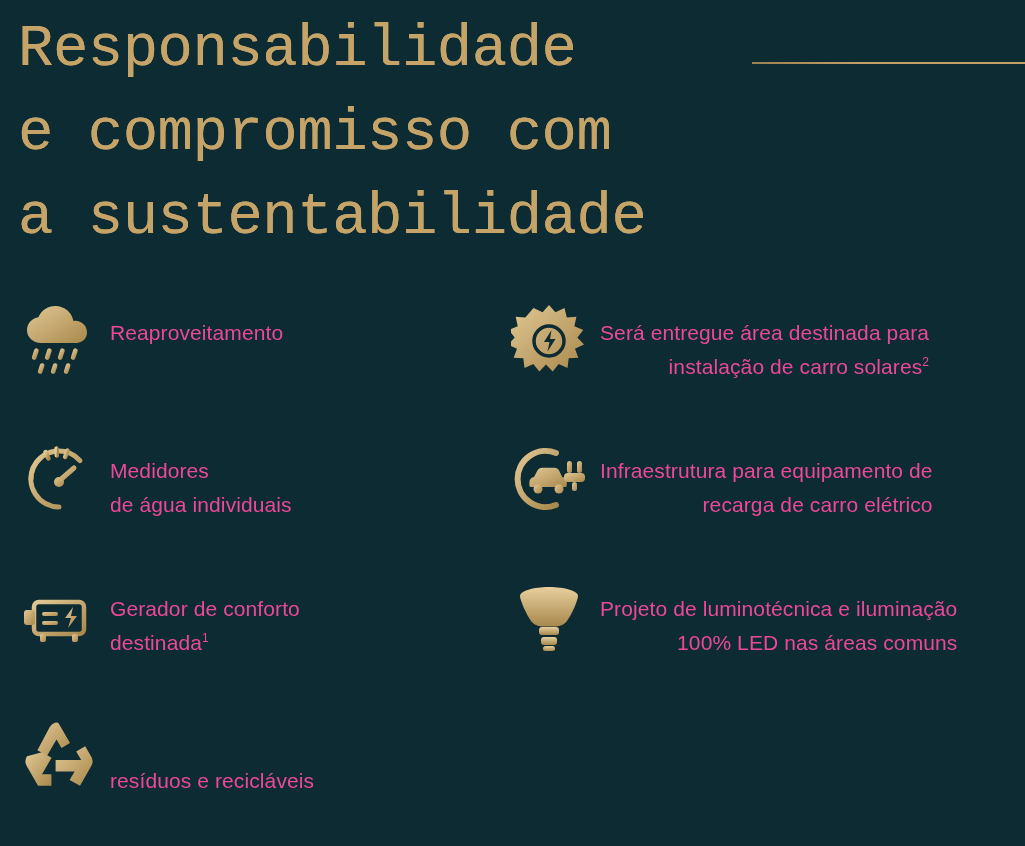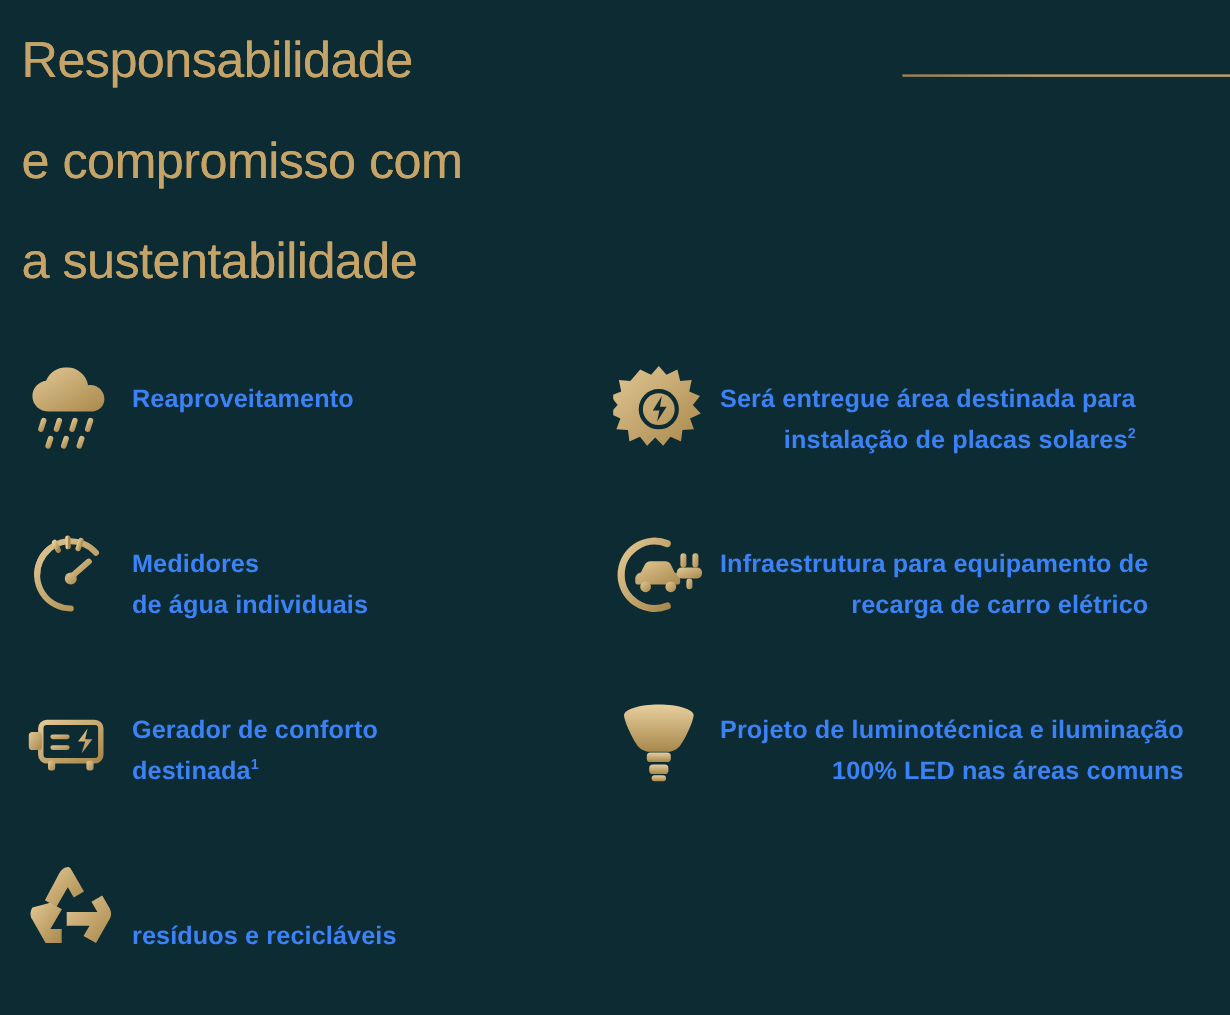--- a/index.html
+++ b/index.html
@@ -17,23 +17,23 @@
   }
 
   
   #heading {
     position: absolute;
     left: 18px;
     top: 8px;
     width: 840px;
   }
   #heading .line {
-    font-family: Liberation Sans, sans-serif;
+    font-family: Liberation Mono, monospace;
     font-weight: 400;
-    font-size: 42px;
+    font-size: 59px;
     line-height: 84px;
     letter-spacing: -0.5px;
     color: #c9a86a;
     white-space: nowrap;
   }
   
   #heading .line {
     background: linear-gradient(180deg, #d8bc86 0%, #c3a165 55%, #b59255 100%);
     -webkit-background-clip: text;
     background-clip: text;
@@ -78,23 +78,22 @@
     align-items: center;
     justify-content: center;
     margin-right: 10px;
   }
   .item .icon svg { display: block; }
   .item .label {
     padding-top: 16px;
     font-family: "Liberation Sans", sans-serif;
     font-size: 21px;
     line-height: 34px;
-    color: #3b82f6;
+    color: #ec4899;
     letter-spacing: 0.1px;
-    font-weight: bold;
   }
   .label sup {
     font-size: 12px;
     vertical-align: super;
     line-height: 0;
   }
 </style>
 </head>
 <body>
 
@@ -224,21 +223,21 @@
                   <stop offset="1" stop-color="#a8884c"></stop>
               </linearGradient>
             </defs>
             <path fill="url(#g5)" d="M38 2l6.4 7.2L53.5 5l2.3 9.4 9.6-.7-2 9.5 8.9 3.7-5.9 7.6 6.6 7L64 45.8l3.3 9-9.6.5-1.2 9.6-8.8-4-6 7.6-6.7-7-6.7 7-6-7.6-8.8 4-1.2-9.6-9.6-.5 3.3-9-8.9-4.3 6.6-7-5.9-7.6 8.9-3.7-2-9.5 9.6.7L22.5 5l9.1 4.2L38 2z"></path>
             <circle cx="38" cy="38" r="15" fill="none" stroke="#0d2b33" stroke-width="3.5"></circle>
             <path d="M40.5 27l-7.5 12h5.5l-2 9.5 8-12.5h-5.5z" fill="#0d2b33"></path>
           </svg>
         </span>
         <span class="label">
           <span>Será entregue área destinada para</span><br>
-          <span>instalação de placas solares</span><sup>2</sup>
+          <span>instalação de carro solares</span><sup>2</sup>
         </span>
       </div>
 
       <div class="item">
         <span class="icon">
           <svg width="80" height="72" viewBox="0 0 80 72">
             <defs>
               <linearGradient id="g6" x1="0" y1="0" x2="1" y2="1">
                 <stop offset="0" stop-color="#e2c894"></stop>
                   <stop offset="1" stop-color="#a8884c"></stop>

